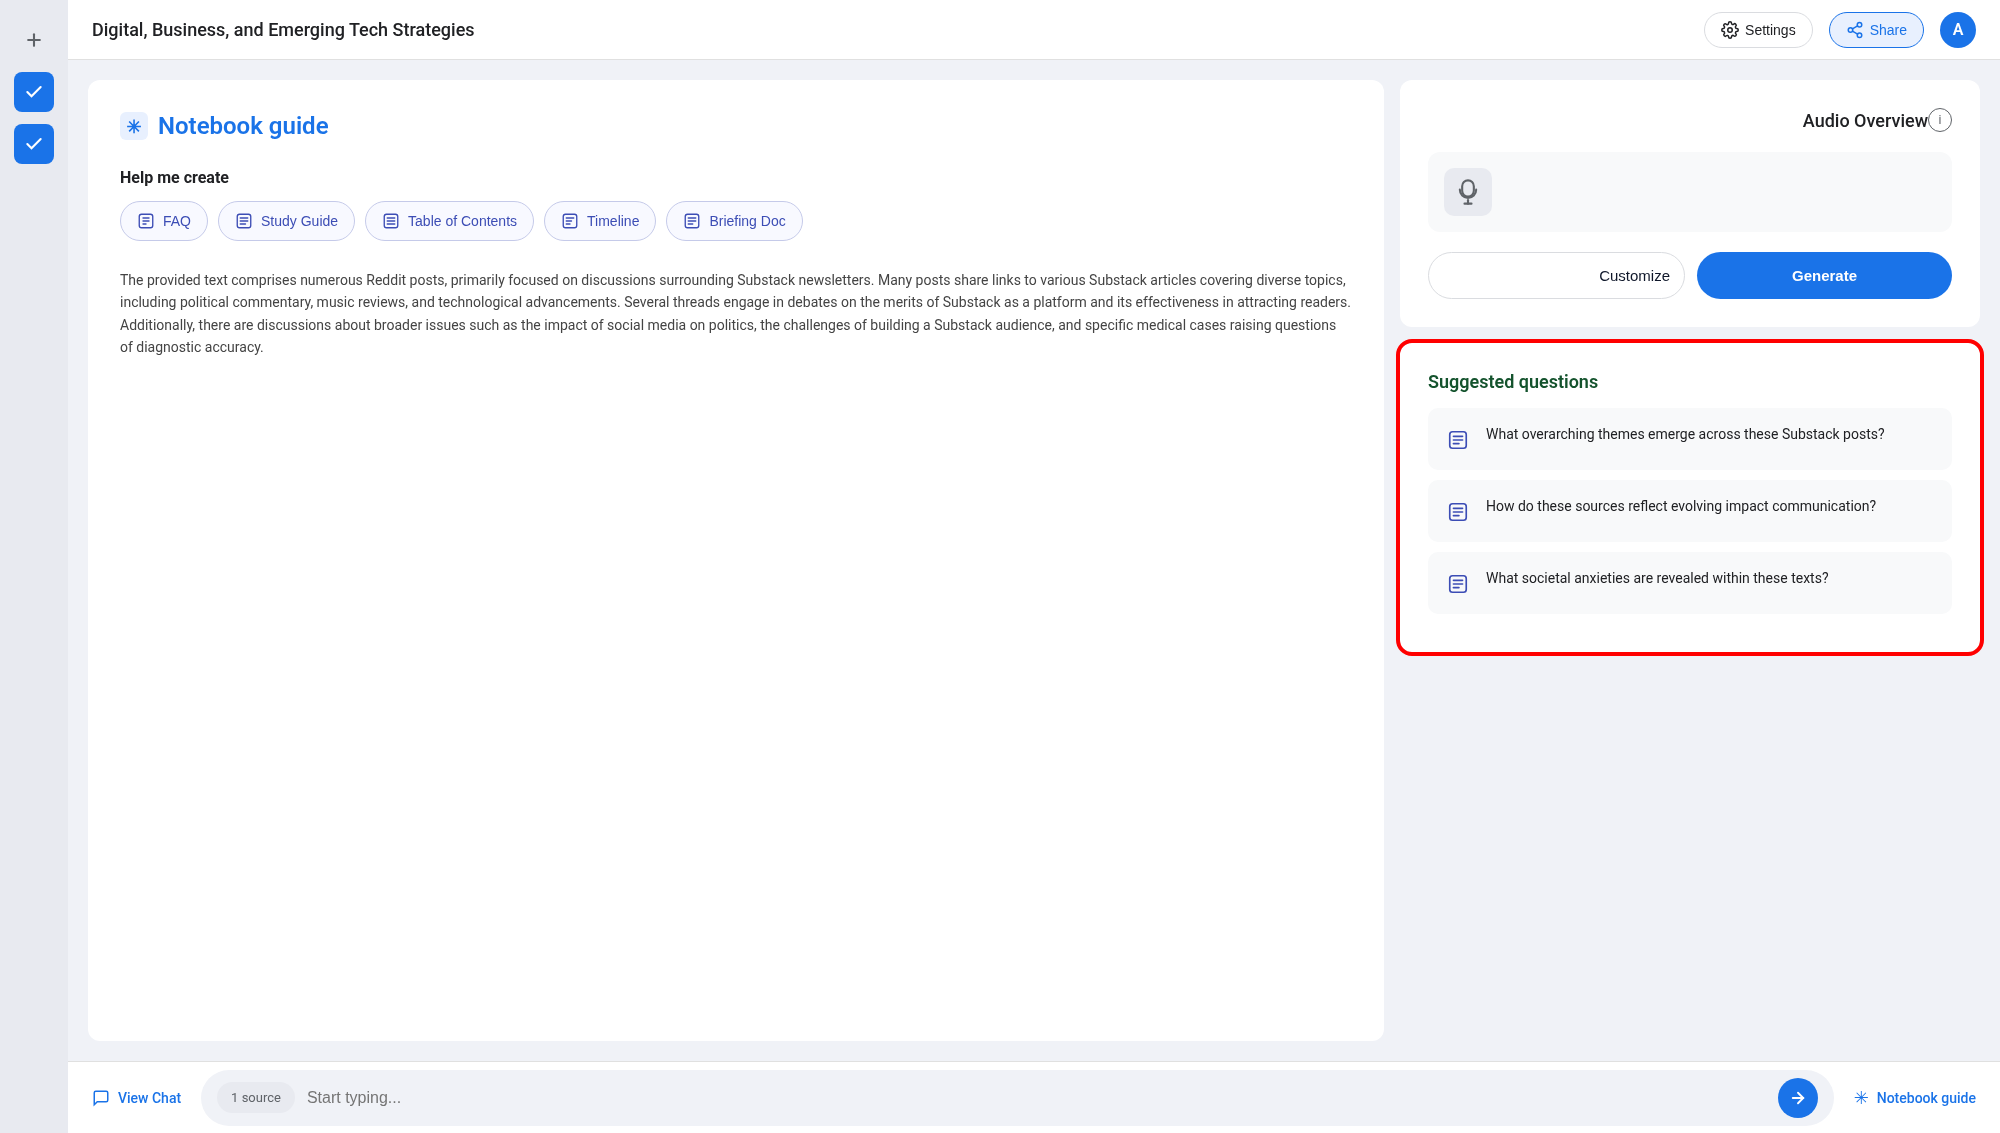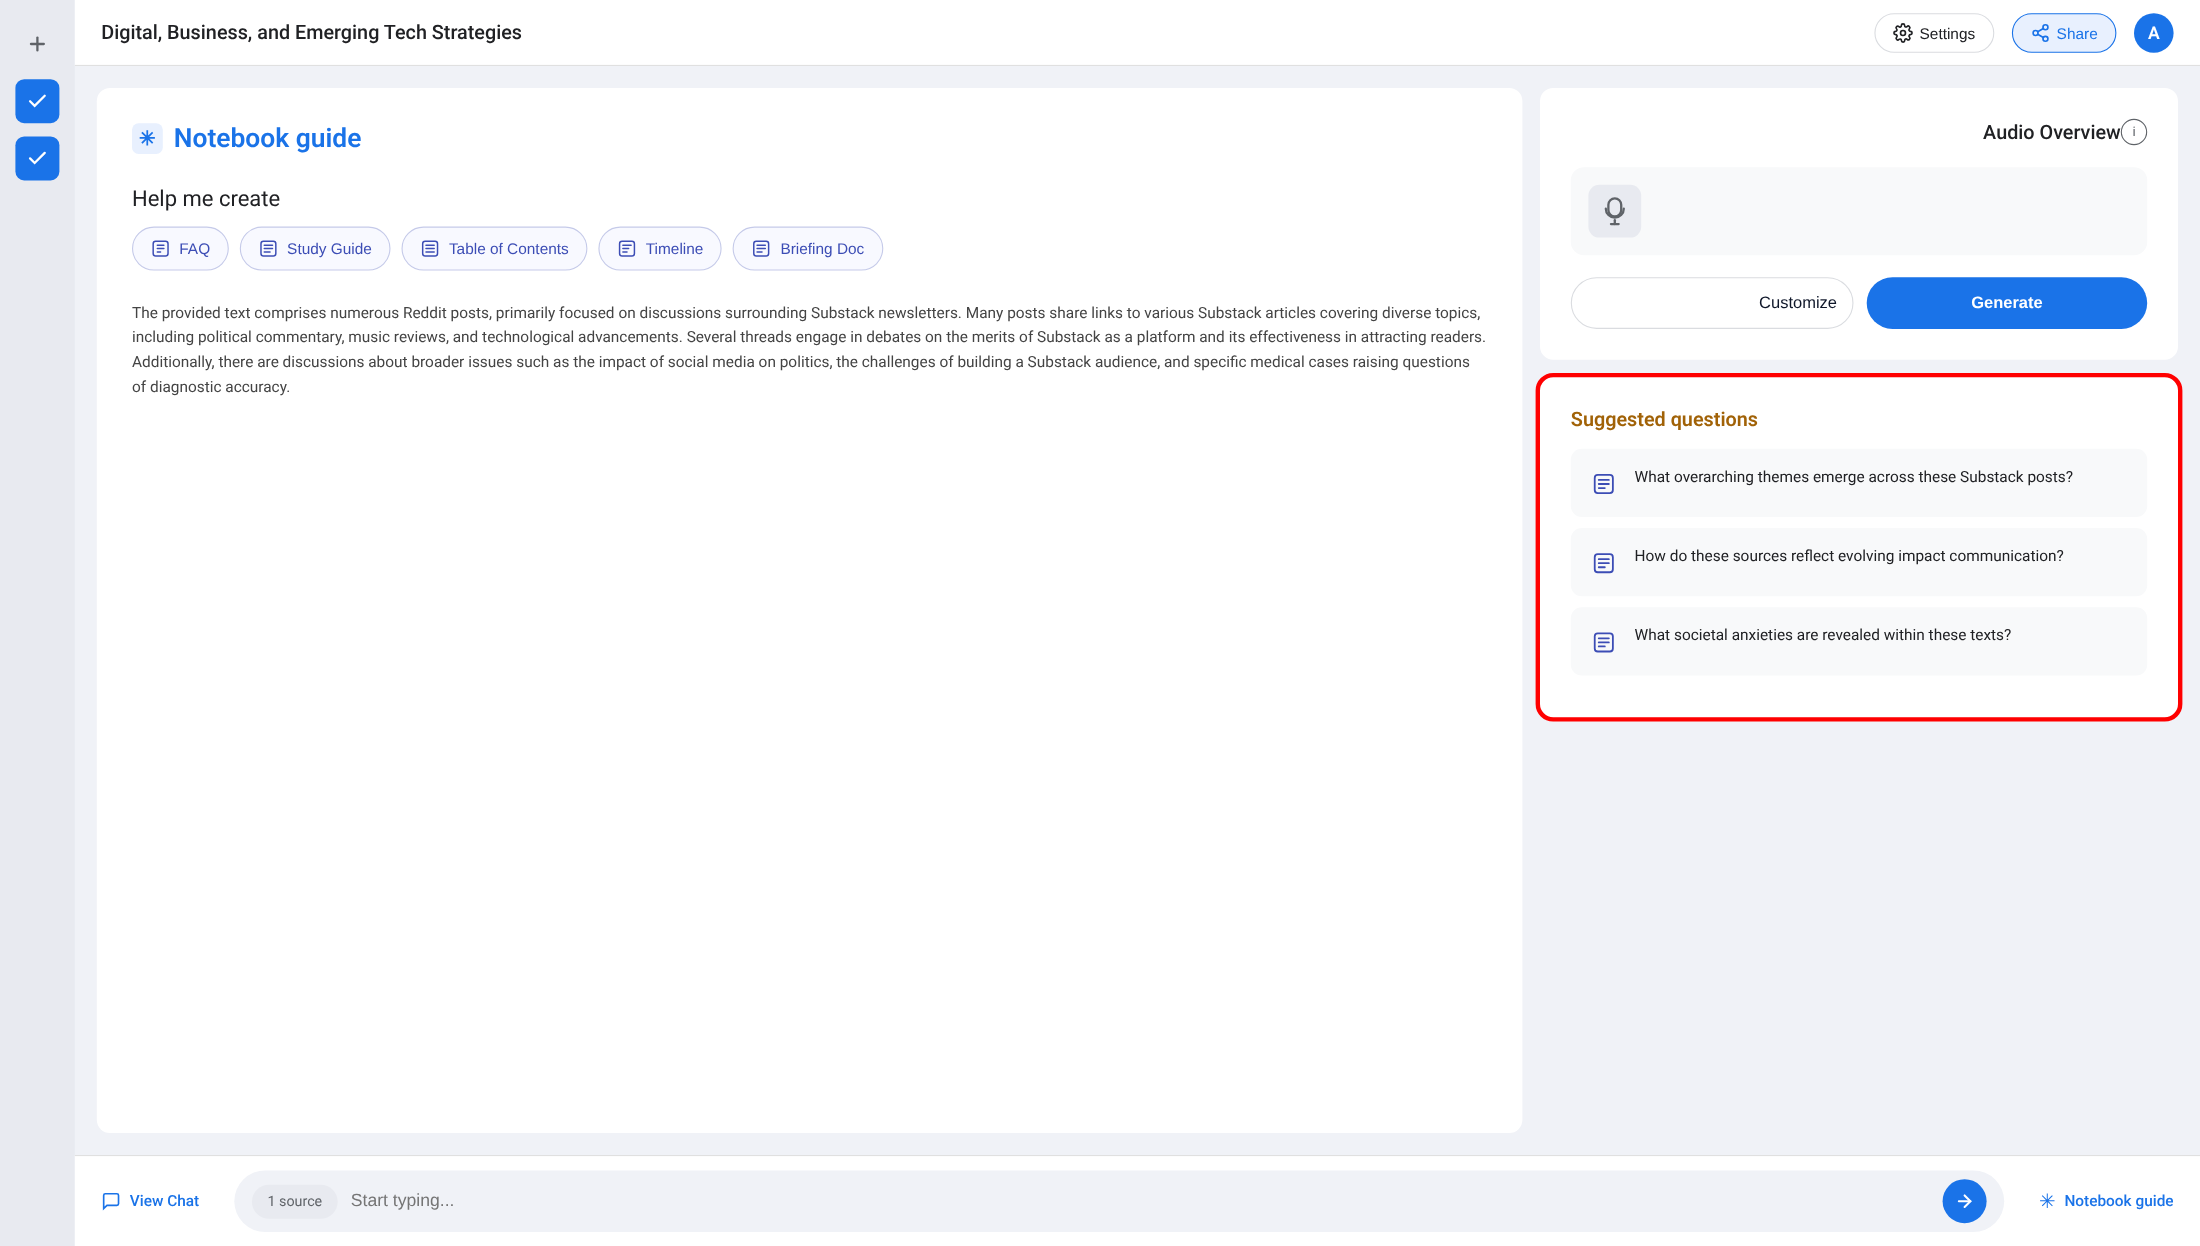--- a/index.html
+++ b/index.html
@@ -129,22 +129,22 @@
       height: 28px;
       background: #e8f0fe;
       border-radius: 6px;
       display: flex;
       align-items: center;
       justify-content: center;
     }
 
     
     .section-label {
-      font-size: 20px;
-      font-weight: 400;
+      font-size: 16px;
+      font-weight: 700;
       color: #202124;
       margin-bottom: 14px;
     }
 
     .create-buttons {
       display: flex;
       flex-wrap: wrap;
       gap: 10px;
     }
 
@@ -284,21 +284,21 @@
     
     .suggested-card {
       background: white;
       border-radius: 12px;
       padding: 28px;
       outline: 4px solid red;
     }
     .suggested-title {
       font-size: 18px;
       font-weight: 600;
-      color: #a16207;
+      color: #14532d;
       margin-bottom: 16px;
     }
     .question-item {
       display: flex;
       align-items: flex-start;
       gap: 14px;
       padding: 16px;
       background: #f8f9fa;
       border-radius: 10px;
       margin-bottom: 10px;
@@ -314,27 +314,27 @@
       margin-top: 2px;
     }
     .question-text {
       font-size: 14px;
       color: #202124;
       line-height: 1.5;
     }
 
     
     .bottom-bar {
-      height: 83px;
+      height: 72px;
       background: white;
       border-top: 1px solid #e0e0e0;
       display: flex;
       align-items: center;
       padding: 0 24px;
-      gap: 32px;
+      gap: 20px;
     }
     .view-chat-btn {
       display: flex;
       align-items: center;
       gap: 8px;
       color: #1a73e8;
       font-size: 14px;
       font-weight: 500;
       cursor: pointer;
       flex-shrink: 0;

